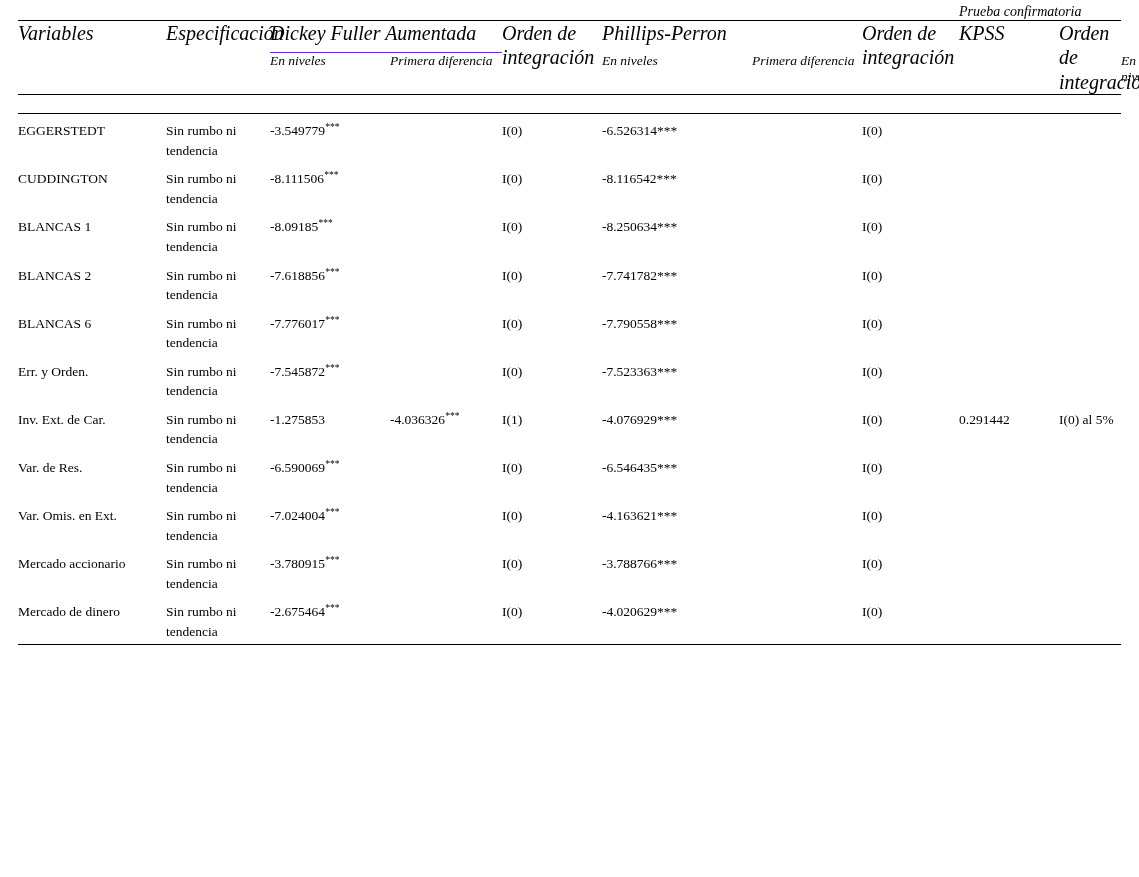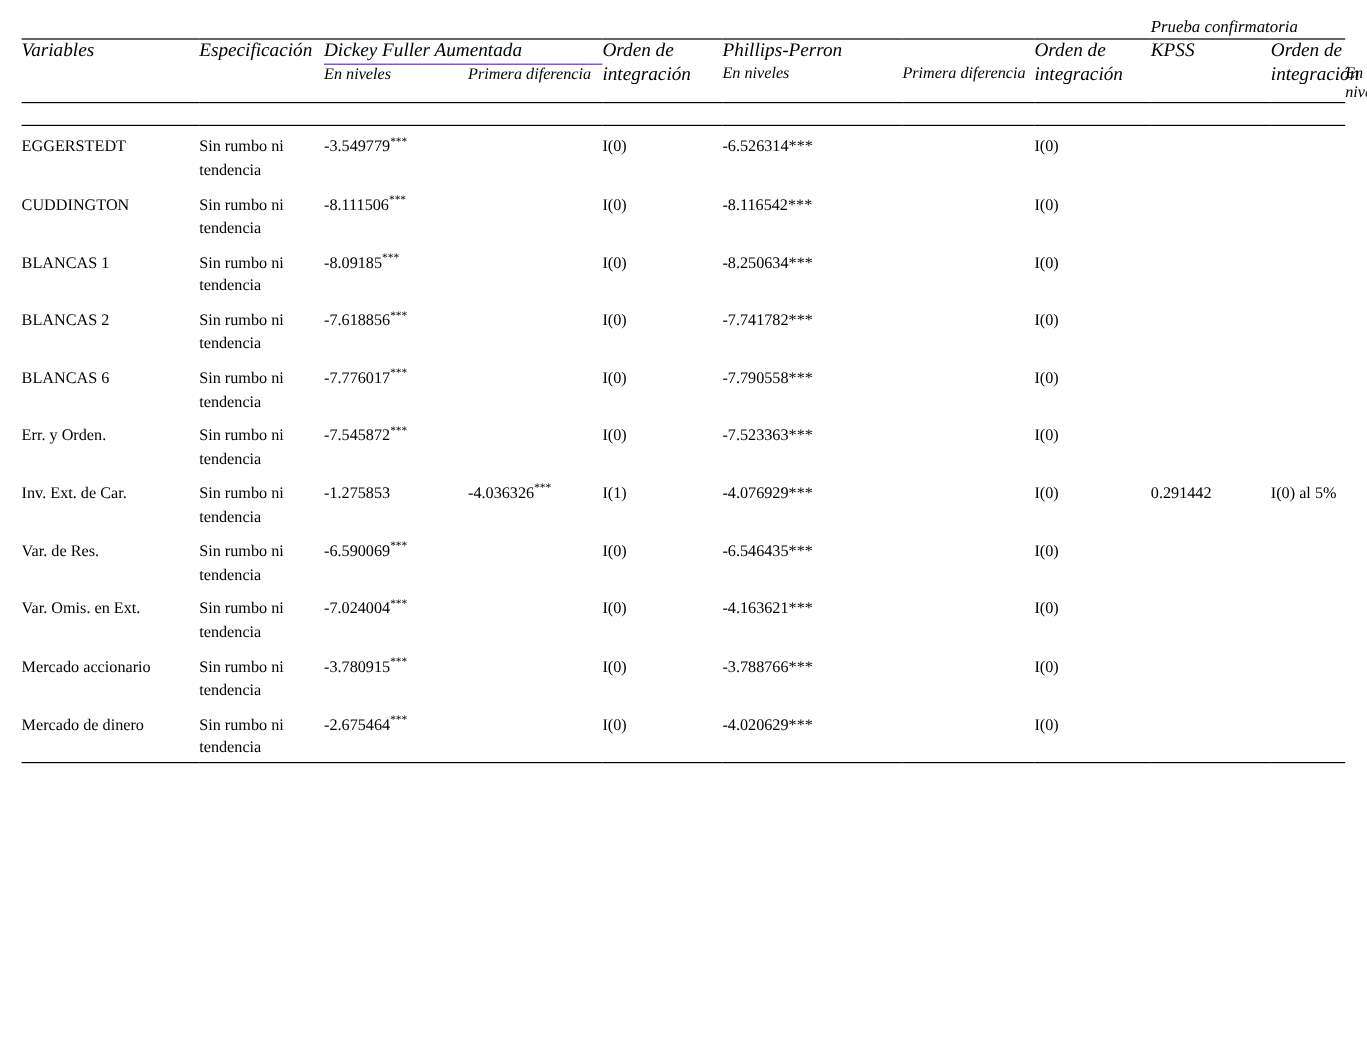--- a/index.html
+++ b/index.html
@@ -12,21 +12,21 @@
     height: 877px;
     font-family: "Liberation Serif", serif;
     color: #000000;
     overflow: hidden;
   }
   .page {
     position: relative;
     width: 1139px;
     height: 877px;
     box-sizing: border-box;
-    padding: 16px 18px;
+    padding: 4px 18px;
   }
   table.stats {
     width: 1103px;
     border-collapse: collapse;
     table-layout: fixed;
     font-size: 13.5px;
   }
   table.stats td, table.stats th {
     vertical-align: top;
     text-align: left;
@@ -53,21 +53,21 @@
     border-top: 1.3px solid #000;
     height: 0;
     padding: 0;
     font-size: 0;
     line-height: 0;
   }
 
   
   .hdr-italic {
     font-style: italic;
-    font-size: 16px;
+    font-size: 20px;
     padding-top: 7px;
     padding-bottom: 6px;
     line-height: 1.22;
   }
   .hdr-group {
     font-style: italic;
     font-size: 14px;
     padding-top: 6px;
     padding-bottom: 5px;
   }

